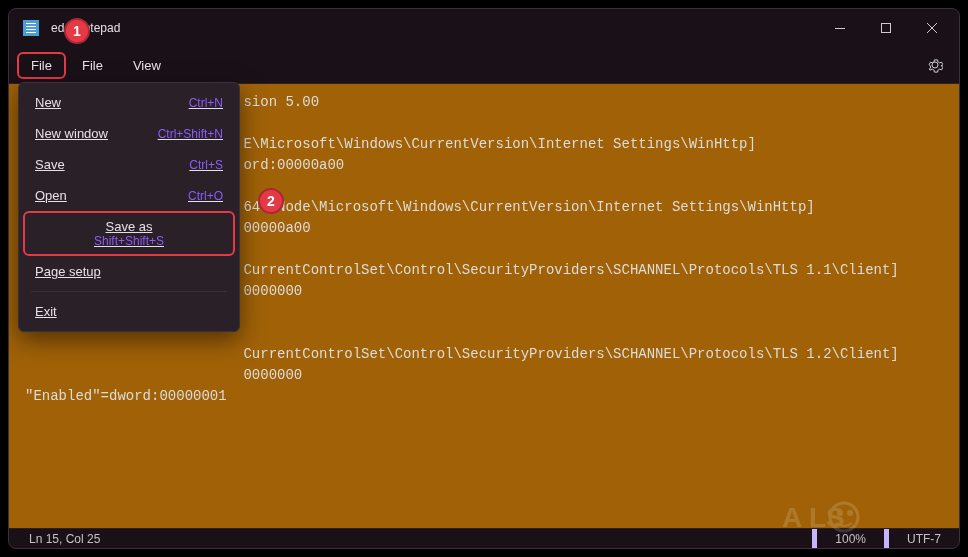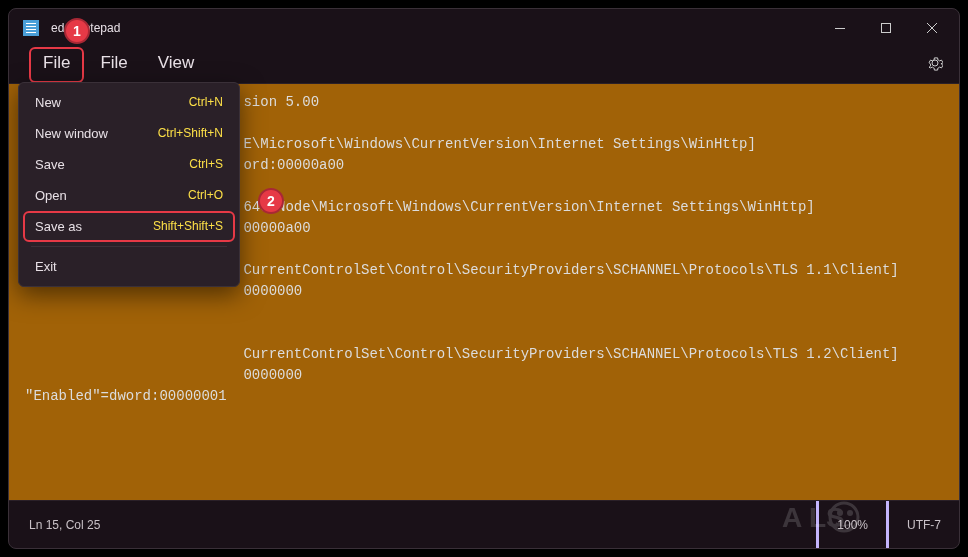--- a/index.html
+++ b/index.html
@@ -56,26 +56,26 @@
       display: flex;
       align-items: center;
       justify-content: center;
       color: #ccc;
       font-size: 11px;
       cursor: pointer;
     }
     .menubar {
       height: 36px;
       display: flex;
+      align-items: center;
       padding: 0 8px;
       gap: 2px;
       color: #e8e0e6;
-      font-size: 17px;
+      font-size: 13px;
       position: relative;
-      margin-left: 12px;
     }
     .menu-item {
       padding: 6px 14px;
       border-radius: 4px;
       cursor: pointer;
     }
     .menu-item.active {
       border: 2px solid #e63946;
       border-radius: 6px;
       padding: 4px 12px;
@@ -110,50 +110,52 @@
       border-radius: 6px;
       padding: 4px;
       z-index: 10;
       color: #e8e0e6;
       font-size: 13px;
       box-shadow: 0 8px 24px rgba(0,0,0,0.5);
     }
     .dropdown-row {
       display: flex;
       justify-content: space-between;
-      align-items: flex-start;
+      align-items: center;
       padding: 8px 12px;
       border-radius: 4px;
       cursor: pointer;
+      text-decoration: underline;
     }
     .dropdown-row.highlighted {
       border: 2px solid #e63946;
       border-radius: 6px;
       padding: 6px 10px;
+      flex-direction: column;
     }
     .dropdown-shortcut {
-      color: #fde047;
+      color: #8b5cf6;
       font-size: 12px;
     }
     .dropdown-sep {
       height: 1px;
       background: #3a3038;
       margin: 4px 8px;
     }
     .statusbar {
-      height: 48px;
+      height: 20px;
       display: flex;
       align-items: center;
       color: #c8c0c6;
       font-size: 12px;
       border-top: 1px solid #2a2028;
     }
     .status-cell {
       padding: 0 18px;
-      border-left: 3px solid #c4b5fd;
+      border-left: 5px solid #c4b5fd;
       height: 100%;
       display: flex;
       align-items: center;
     }
     .status-cell:first-child { border-left: none; padding-left: 20px; }
     .status-spacer { flex: 1; }
     .callout {
       position: absolute;
       width: 26px;
       height: 26px;
@@ -259,20 +261,24 @@
     <span class="dropdown-shortcut">Ctrl+S</span>
   </div>
   <div class="dropdown-row">
     <span>Open</span>
     <span class="dropdown-shortcut">Ctrl+O</span>
   </div>
   <div class="dropdown-row highlighted">
     <span>Save as</span>
     <span class="dropdown-shortcut">Shift+Shift+S</span>
   </div>
+  <div class="dropdown-row">
+    <span>Page setup</span>
+    <span class="dropdown-shortcut"></span>
+  </div>
   <div class="dropdown-sep"></div>
   <div class="dropdown-row">
     <span>Exit</span>
     <span class="dropdown-shortcut"></span>
   </div>
 </div>
 
 <div class="callout callout-1">1</div>
 <div class="callout callout-2">2</div>
 

